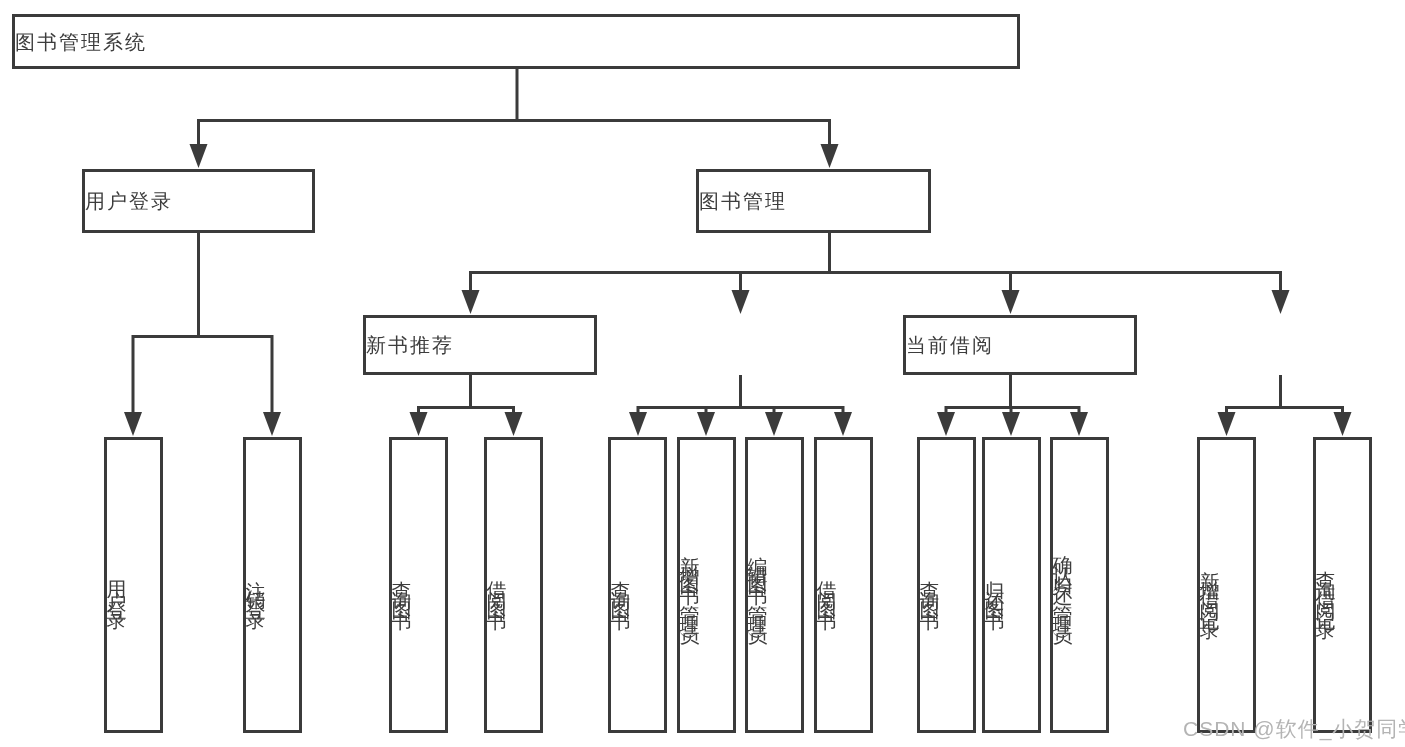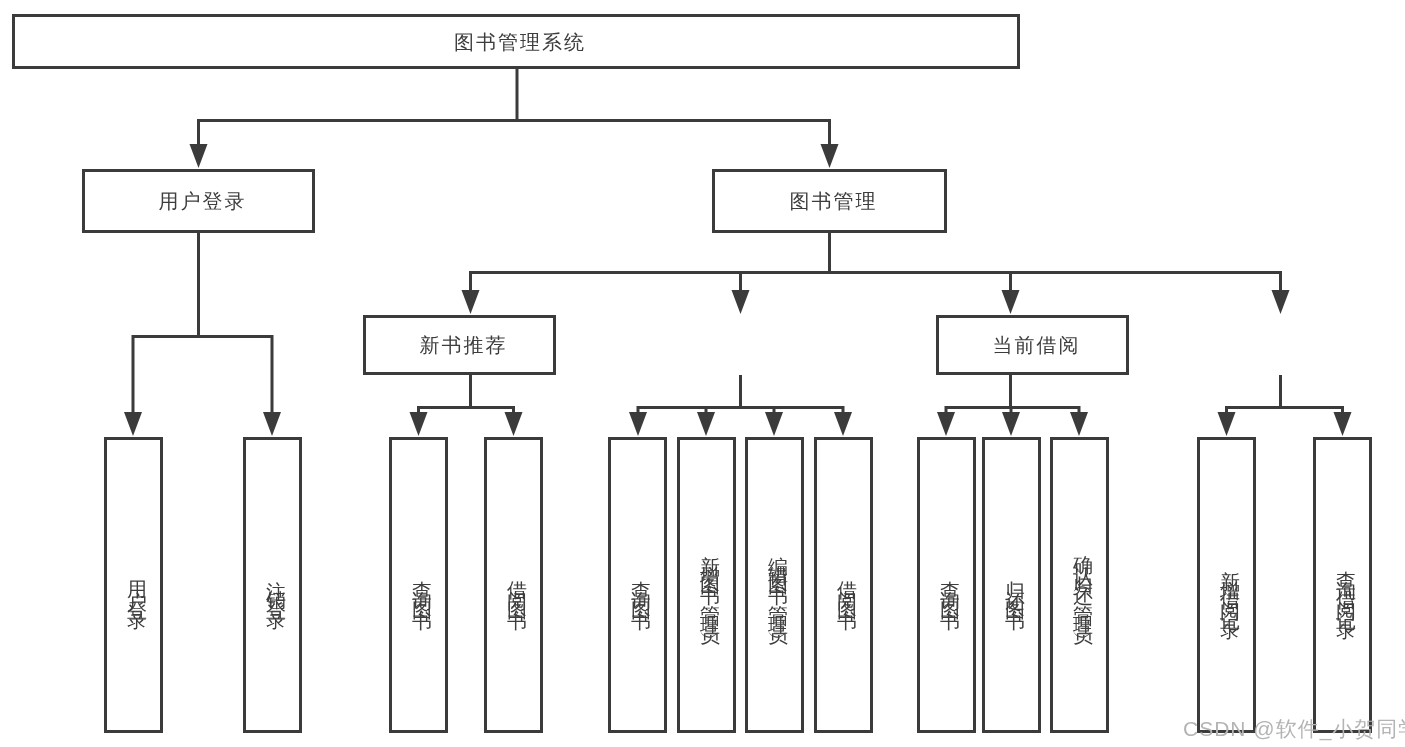--- a/index.html
+++ b/index.html
@@ -9,40 +9,40 @@
     font-family:"Liberation Sans",sans-serif;
     overflow:hidden;
   }
   #connectors{position:absolute;left:0;top:0;z-index:0;}
   #connectors .ln{stroke:var(--line,#3b3b3b);stroke-width:3;fill:none;}
   #connectors .ah{fill:var(--line,#3b3b3b);stroke:none;}
   .box{
     position:absolute;background:#ffffff;
     border:3px solid var(--box_border,#3b3b3b);
     box-sizing:border-box;z-index:1;
-    display:flex;align-items:center;justify-content:center;padding-left:8px;
+    display:flex;align-items:center;
   }
   .hlabel{
     font-size:20px;color:var(--text,#3d3d3d);
     letter-spacing:2px;white-space:nowrap;line-height:1;
   }
   .vlabel{
     writing-mode:vertical-rl;text-orientation:mixed;
     font-size:20px;letter-spacing:10px;line-height:1;
     color:var(--text,#3d3d3d);
   }
   
   #node-root{left:12px;top:14px;width:1008px;height:55px;}
   #node-user-login{left:82px;top:169px;width:233px;height:64px;}
-  #node-book-mgmt{left:712px;top:169px;width:235px;height:64px;}
+  #node-book-mgmt{left:696px;top:169px;width:235px;height:64px;}
   
-  .l3{top:315px;width:193px;height:60px;}
+  .l3{top:315px;width:234px;height:60px;}
   #node-new-books{left:363px;}
   #node-book-borrow{left:633px;}
-  #node-current-borrow{left:903px;margin-left:33px;}
+  #node-current-borrow{left:903px;}
   #node-borrow-records{left:1173px;}
   
   .leaf{top:437px;width:59px;height:296px;}
   #leaf-0{left:104px;}  #leaf-1{left:243px;}
   #leaf-2{left:389px;}  #leaf-3{left:484px;}
   #leaf-4{left:608px;}  #leaf-5{left:677px;}
   #leaf-6{left:745px;}  #leaf-7{left:814px;}
   #leaf-8{left:917px;}  #leaf-9{left:982px;}
   #leaf-10{left:1050px;}
   #leaf-11{left:1197px;} #leaf-12{left:1313px;}

